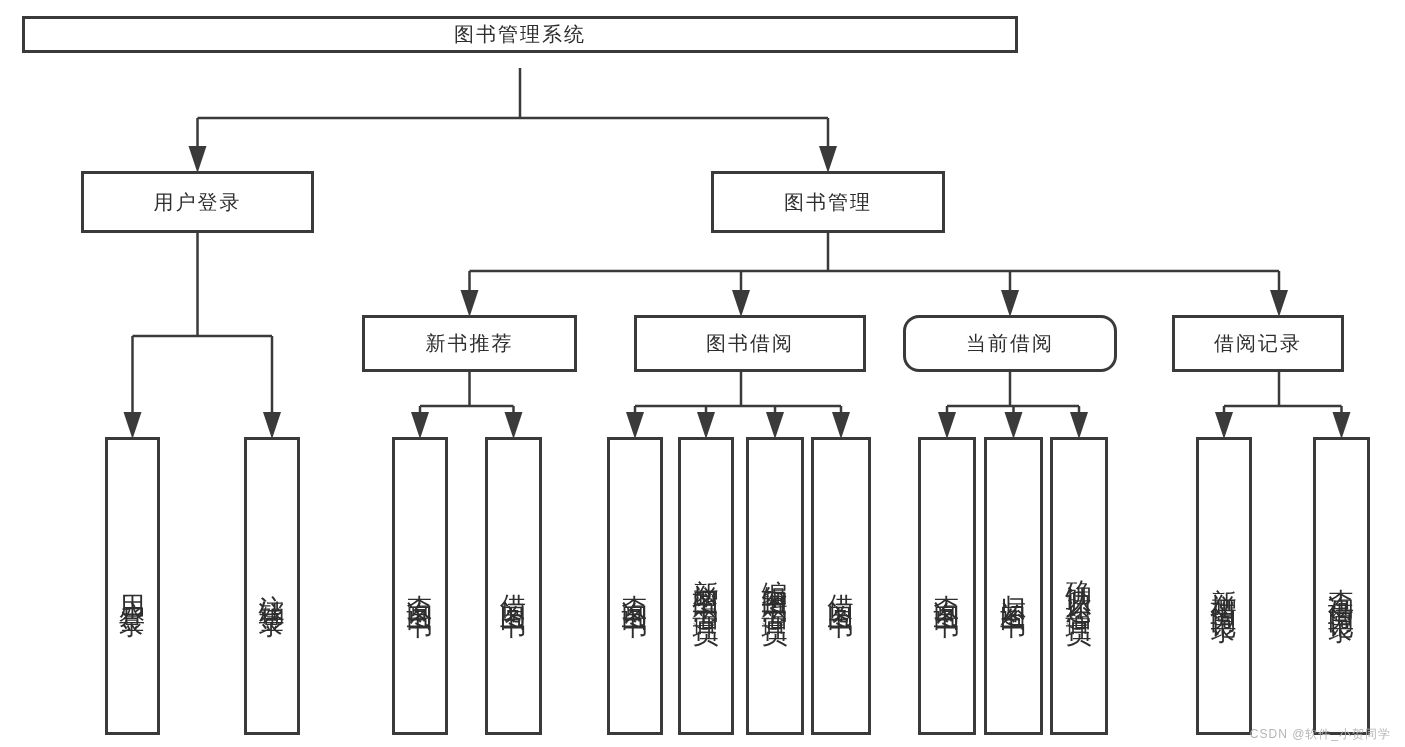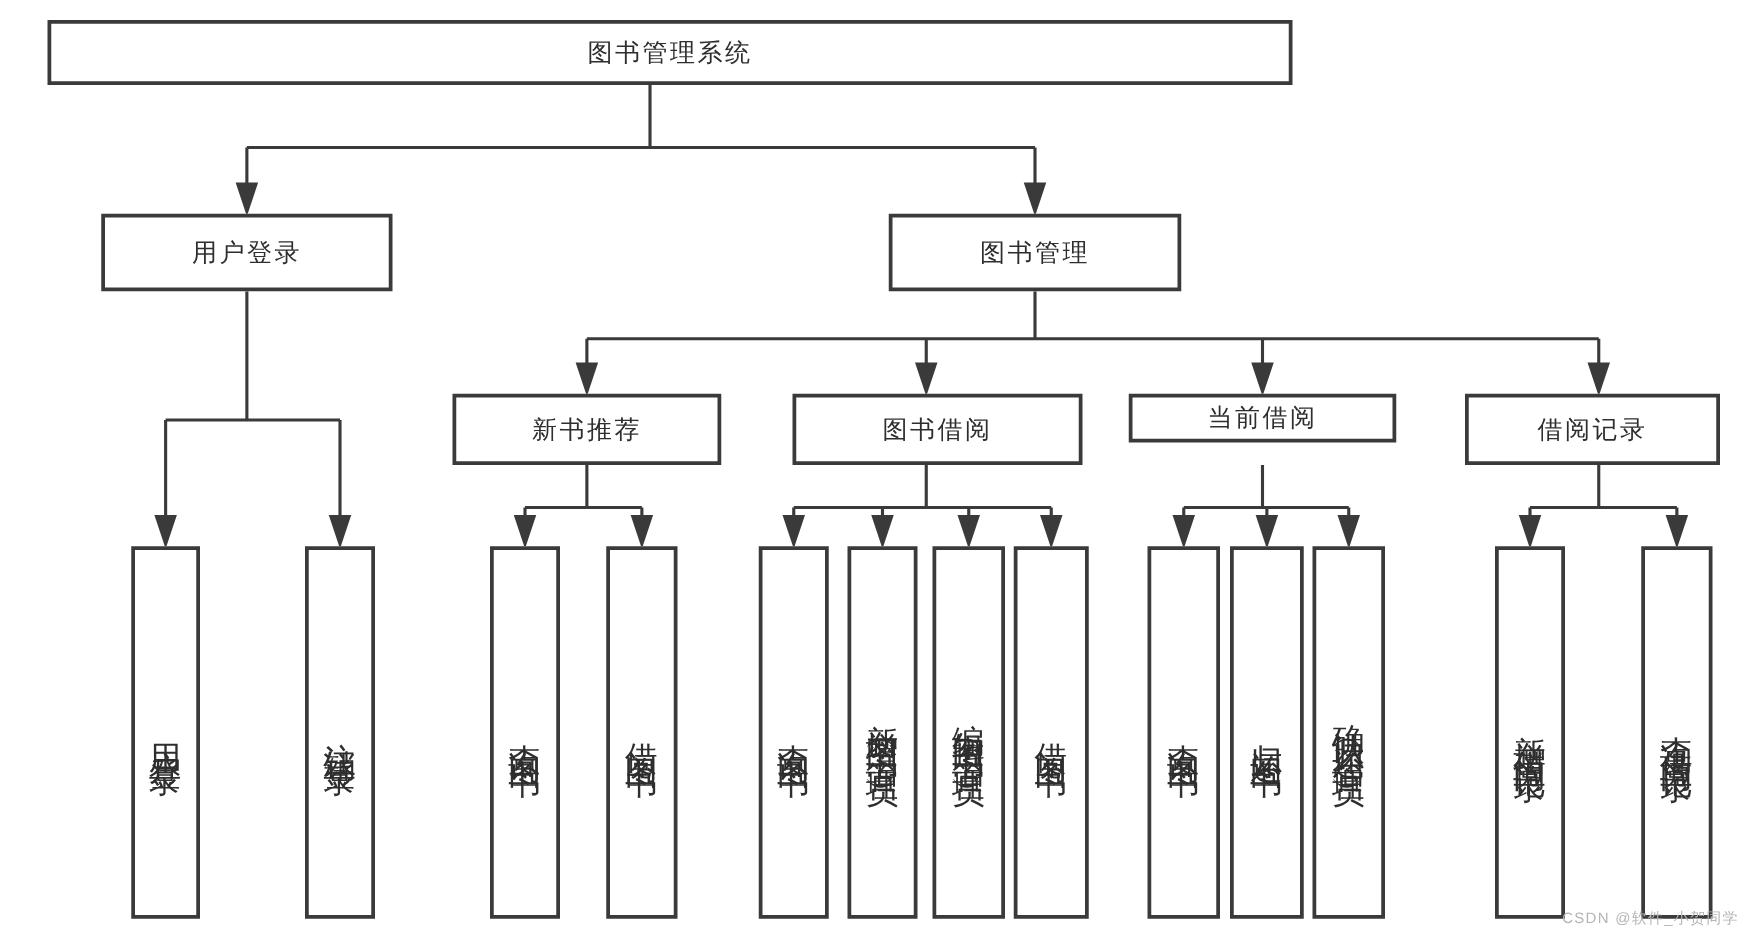--- a/index.html
+++ b/index.html
@@ -102,21 +102,21 @@
       <line x1="1279" y1="271" x2="1279" y2="301" stroke="#3a3a3a" stroke-width="2.5"></line>
       <polygon points="1270,290 1288,290 1279,317" fill="#3a3a3a"></polygon>
       <line x1="1279" y1="372" x2="1279" y2="406" stroke="#3a3a3a" stroke-width="2.5"></line>
       <line x1="1224" y1="406" x2="1341.5" y2="406" stroke="#3a3a3a" stroke-width="2.5"></line>
       <line x1="1224" y1="406" x2="1224" y2="423" stroke="#3a3a3a" stroke-width="2.5"></line>
       <polygon points="1215,412 1233,412 1224,439" fill="#3a3a3a"></polygon>
       <line x1="1341.5" y1="406" x2="1341.5" y2="423" stroke="#3a3a3a" stroke-width="2.5"></line>
       <polygon points="1332.5,412 1350.5,412 1341.5,439" fill="#3a3a3a"></polygon>
     </svg>
   <div class="watermark">CSDN @软件_小贺同学</div>
-<div class="node node-h" style="left: 38px; top: 16px; width: 996px; height: 52px;">
+<div class="node node-h" style="left: 22px; top: 16px; width: 996px; height: 37px;">
       <span class="node-label">图书管理系统</span>
     </div>
     <div class="node node-h" style="left: 81px; top: 171px; width: 233px; height: 62px;">
       <span class="node-label">用户登录</span>
     </div>
     <div class="node node-v" style="left: 105px; top: 437px; width: 55px; height: 298px;">
       <span class="node-label">用户登录</span>
     </div>
     <div class="node node-v" style="left: 244px; top: 437px; width: 56px; height: 298px;">
       <span class="node-label">注销登录</span>
@@ -141,33 +141,33 @@
     </div>
     <div class="node node-v" style="left: 678px; top: 437px; width: 56px; height: 298px;">
       <span class="node-label">新增图书（管理员）</span>
     </div>
     <div class="node node-v" style="left: 746px; top: 437px; width: 58px; height: 298px;">
       <span class="node-label">编辑图书（管理员）</span>
     </div>
     <div class="node node-v" style="left: 811px; top: 437px; width: 60px; height: 298px;">
       <span class="node-label">借阅图书</span>
     </div>
-    <div class="node node-h" style="left: 903px; top: 315px; width: 214px; height: 39px;">
+    <div class="node node-h" style="left: 903px; top: 315px; width: 214px; height: 57px; border-radius: 16px;">
       <span class="node-label">当前借阅</span>
     </div>
     <div class="node node-v" style="left: 918px; top: 437px; width: 58px; height: 298px;">
       <span class="node-label">查询图书</span>
     </div>
     <div class="node node-v" style="left: 984px; top: 437px; width: 59px; height: 298px;">
       <span class="node-label">归还图书</span>
     </div>
     <div class="node node-v" style="left: 1050px; top: 437px; width: 58px; height: 298px;">
       <span class="node-label">确认归还（管理员）</span>
     </div>
-    <div class="node node-h" style="left: 1172px; top: 315px; width: 204px; height: 57px;">
+    <div class="node node-h" style="left: 1172px; top: 315px; width: 172px; height: 57px;">
       <span class="node-label">借阅记录</span>
     </div>
     <div class="node node-v" style="left: 1196px; top: 437px; width: 56px; height: 298px;">
       <span class="node-label">新增借阅记录</span>
     </div>
     <div class="node node-v" style="left: 1313px; top: 437px; width: 57px; height: 298px;">
       <span class="node-label">查询借阅记录</span>
     </div>
   </div>
 

